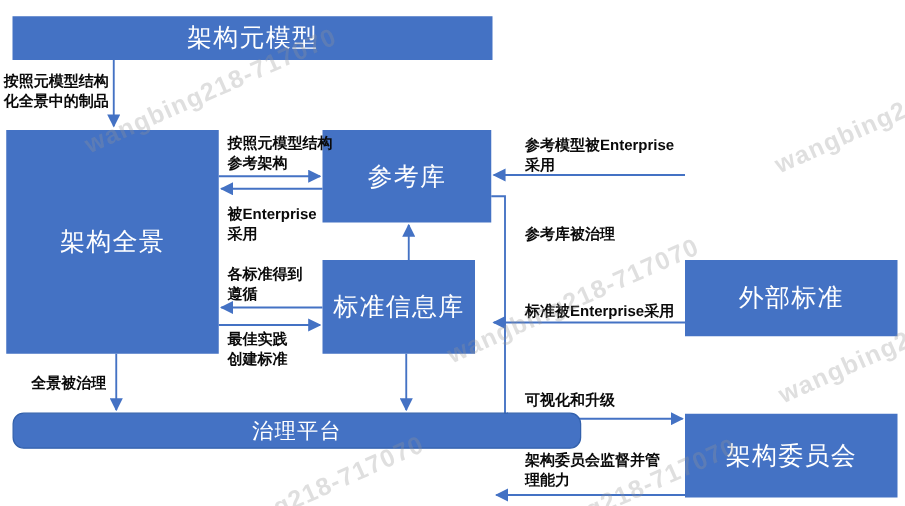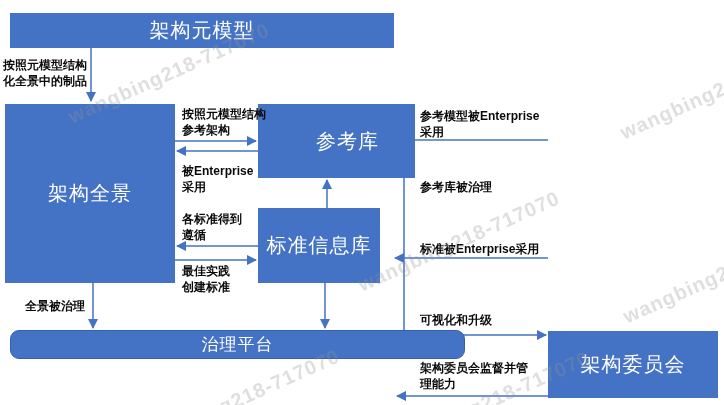--- a/index.html
+++ b/index.html
@@ -19,21 +19,21 @@
     color:#0a0a0a; font-weight:600; white-space:pre-line;
   }
   .wm {
     position:absolute; z-index:4; font-size:20px; letter-spacing:1px;
     color:rgba(150,150,150,0.30); transform:rotate(-24deg);
     white-space:nowrap; pointer-events:none; font-weight:700;
   }
   
   .n-meta      { left:10px;  top:13px;  width:384px; height:35px; }
   .n-panorama  { left:5px;   top:104px; width:170px; height:179px; }
-  .n-reflib    { left:258px; top:104px; width:135px; height:74px;padding-left:22px; }
+  .n-reflib    { left:258px; top:104px; width:135px; height:74px; }
   .n-stdlib    { left:258px; top:208px; width:122px; height:75px; }
   .n-extref    { left:548px; top:110px; width:170px; height:62px; }
   .n-extstd    { left:548px; top:208px; width:170px; height:61px; }
   .n-committee { left:548px; top:331px; width:170px; height:67px; }
   .n-governance{ left:10px;  top:330px; width:455px; height:29px; font-size:17px; }
   .n-capability{ left:10px;  top:370px; width:331px; height:29px; font-size:20px;margin-top:44px; }
   
   .l-structure   { left:3px;   top:58px;text-align:center; }
   .l-bp-ref      { left:182px; top:107px; }
   .l-adopted     { left:182px; top:164px; }
@@ -78,20 +78,21 @@
       <line x1="325" y1="283" x2="325" y2="328" marker-end="url(#ah)"></line>
       <line x1="397" y1="335" x2="546" y2="335" marker-start="url(#ah)" marker-end="url(#ah)"></line>
       <line x1="548" y1="396" x2="397" y2="396" marker-end="url(#ah)"></line>
     </g>
   </svg>
 
   <div class="box n-meta">架构元模型</div>
   <div class="box n-panorama">架构全景</div>
   <div class="box n-reflib">参考库</div>
   <div class="box n-stdlib">标准信息库</div>
+  <div class="box n-extstd">外部标准</div>
   <div class="box n-committee">架构委员会</div>
   <div class="box rounded n-governance">治理平台</div>
   <div class="box rounded n-capability">架构能力</div>
 
   <div class="edge-label l-structure">按照元模型结构
 化全景中的制品</div>
   <div class="edge-label l-bp-ref">按照元模型结构
 参考架构</div>
   <div class="edge-label l-adopted">被Enterprise
 采用</div>

